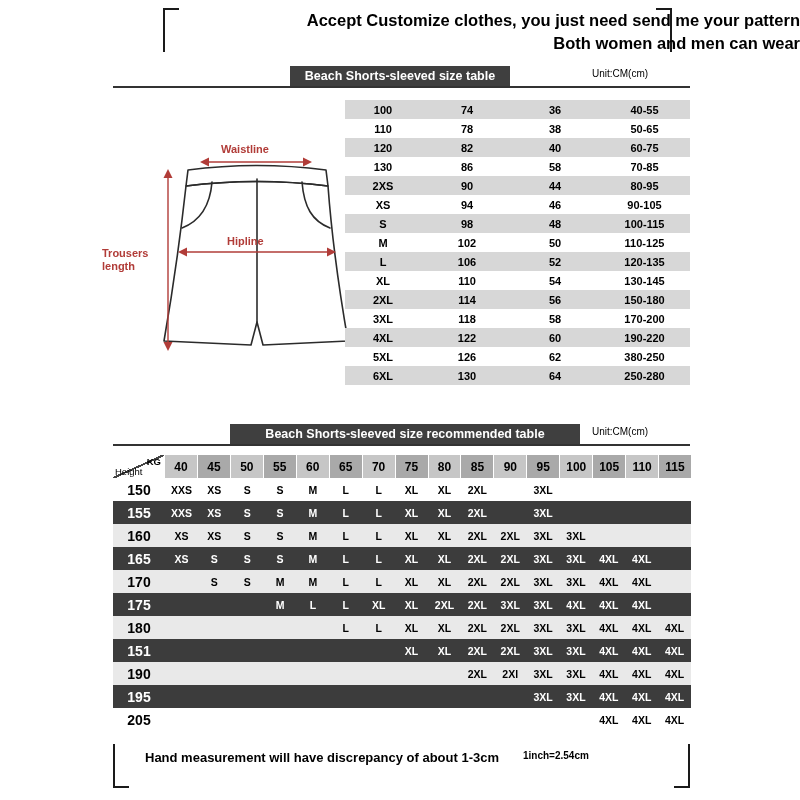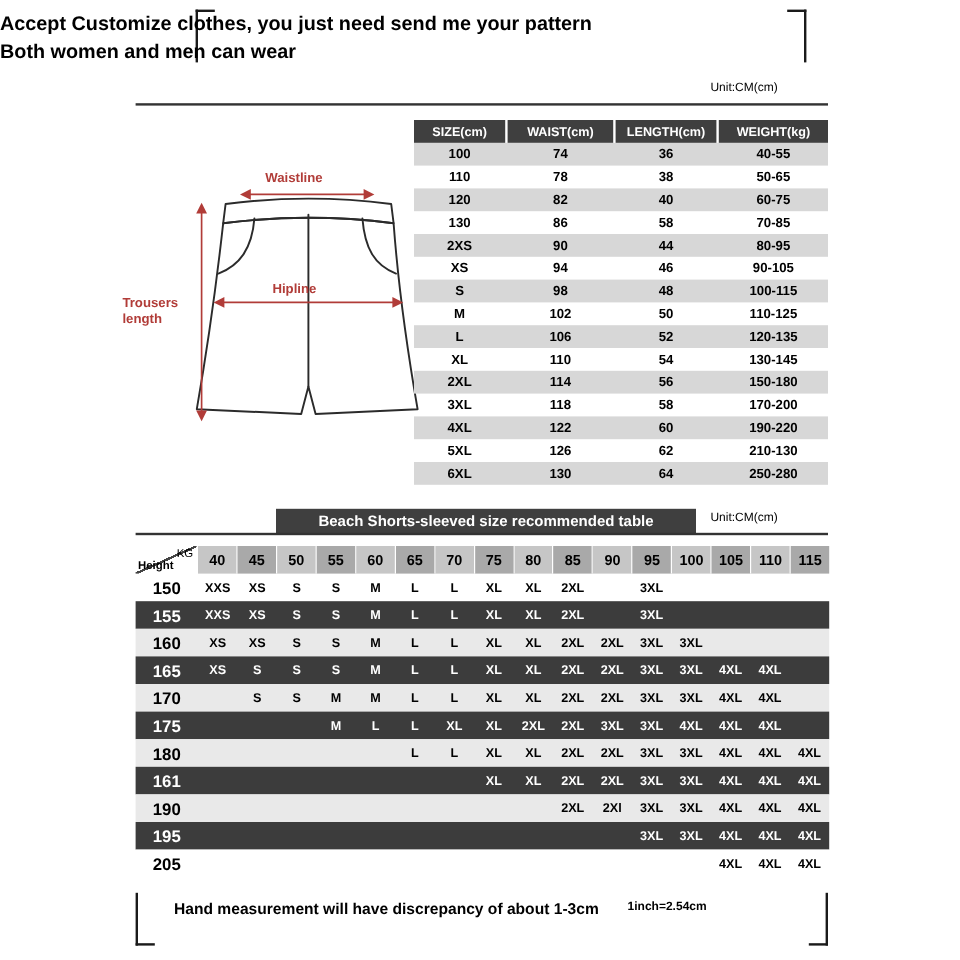--- a/index.html
+++ b/index.html
@@ -8,21 +8,21 @@
   .page{position:relative;width:800px;height:800px;background:#fff;overflow:hidden;
         font-family:"Liberation Sans",sans-serif;color:#000}
 
   
   .mark{position:absolute}
   .mark-tl{left:163px;top:8px;width:16px;height:44px;border-left:2px solid #1a1a1a;border-top:2px solid #1a1a1a}
   .mark-tr{left:656px;top:8px;width:16px;height:44px;border-right:2px solid #1a1a1a;border-top:2px solid #1a1a1a}
   .mark-bl{left:113px;top:744px;width:16px;height:44px;border-left:2px solid #1a1a1a;border-bottom:2px solid #1a1a1a}
   .mark-br{left:674px;top:744px;width:16px;height:44px;border-right:2px solid #1a1a1a;border-bottom:2px solid #1a1a1a}
 
-  .top-header{position:absolute;left:0;top:9px;width:100%;text-align:left;
+  .top-header{position:absolute;left:0;top:9px;width:100%;text-align:right;
               font-weight:bold;font-size:16.5px;line-height:23px}
 
   .title-bar{position:absolute;height:21px;line-height:21px;background:var(--bar,#3f3f3f);
              color:#fff;font-weight:bold;font-size:12.5px;text-align:center}
   #bar1{left:290px;top:66px;width:220px}
   #bar2{left:230px;top:424px;width:350px}
   .unit{position:absolute;font-weight:normal;font-size:10px}
   #unit1{left:592px;top:68px}
   #unit2{left:592px;top:426px}
   .rule{position:absolute;left:113px;width:577px;border-top:2px solid #333}
@@ -54,22 +54,22 @@
   .sz-hcell:nth-child(2),.sz-cell:nth-child(2){width:88px}
   .sz-hcell:nth-child(3),.sz-cell:nth-child(3){width:84px}
   .sz-hcell:nth-child(4),.sz-cell:nth-child(4){width:91px}
   .sz-body .sz-row:nth-child(odd){background:var(--rowgray,#d7d7d7)}
 
   
   .rec-table{position:absolute;left:113px;top:455px;width:578px}
   .rc-head{display:flex;height:23px}
   .rc-corner{width:52px;flex:none;position:relative;border-right:1px solid #fff;
      background:linear-gradient(to bottom right,#fff calc(50% - 1px),#444 calc(50% - 1px),#444 calc(50% + 1px),#fff calc(50% + 1px))}
-  .rc-corner .kg{position:absolute;top:1px;right:3px;font-size:9.5px;font-weight:normal}
-  .rc-corner .ht{position:absolute;bottom:1px;left:2px;font-size:9.5px;font-weight:bold}
+  .rc-corner .kg{position:absolute;top:1px;right:3px;font-size:9.5px;font-weight:bold}
+  .rc-corner .ht{position:absolute;bottom:1px;left:2px;font-size:9.5px;font-weight:normal}
   .rc-hcell{flex:1;display:flex;align-items:center;justify-content:center;
             font-weight:bold;font-size:12px;border-right:1px solid #fff}
   .rc-hcell:last-child{border-right:none}
   .ha{background:var(--hca,#c6c6c6)}
   .hb{background:var(--hcb,#a9a9a9)}
   .rc-row{display:flex;height:23px}
   .rc-height{width:52px;flex:none;display:flex;align-items:center;justify-content:center;
              font-weight:bold;font-size:14px}
   .rc-cell{flex:1;display:flex;align-items:center;justify-content:center;font-weight:bold;font-size:10.5px}
   .rc-body .rc-row:nth-child(odd){background:var(--lightrow,#e9e9e9)}
@@ -87,20 +87,21 @@
   <div class="mark mark-tl"></div>
   <div class="mark mark-tr"></div>
   <div class="mark mark-bl"></div>
   <div class="mark mark-br"></div>
 
   <div class="top-header">
     <div>Accept Customize clothes, you just need send me your pattern</div>
     <div>Both women and men can wear</div>
   </div>
 
+  <div class="title-bar" id="bar1">Beach Shorts-sleeved size table</div>
   <div class="unit" id="unit1">Unit:CM(cm)</div>
   <div class="rule" id="rule1"></div>
 
   <div class="diagram">
     <svg width="265" height="235" viewBox="0 0 265 235">
 
       <path class="shorts-line" d="M88,35 Q157,26 226,35 L228,51 Q157,42 86,51 Z"></path>
 
       <path class="shorts-line" d="M86,51 C80,105 72,160 64,206 L151,210 L157,187 L163,210 L248,206 C240,160 232,105 228,51 Q157,42 86,51 Z"></path>
 
@@ -120,26 +121,20 @@
       <line class="rl" x1="68" y1="38" x2="68" y2="212"></line>
       <polygon class="rp" points="68,34 63.5,43 72.5,43"></polygon>
       <polygon class="rp" points="68,216 63.5,207 72.5,207"></polygon>
     </svg>
     <span class="red-label" id="waistline-label">Waistline</span>
     <span class="red-label" id="hipline-label">Hipline</span>
     <span class="red-label" id="trousers-label">Trousers length</span>
   </div>
 
   <div class="size-table">
-    <div class="sz-head">
-        <div class="sz-hcell">SIZE(cm)</div>
-        <div class="sz-hcell">WAIST(cm)</div>
-        <div class="sz-hcell">LENGTH(cm)</div>
-        <div class="sz-hcell">WEIGHT(kg)</div>
-      </div>
     <div class="sz-body">
         <div class="sz-row">
           <div class="sz-cell">100</div>
           <div class="sz-cell">74</div>
           <div class="sz-cell">36</div>
           <div class="sz-cell">40-55</div>
         </div>
         <div class="sz-row">
           <div class="sz-cell">110</div>
           <div class="sz-cell">78</div>
@@ -209,21 +204,21 @@
         <div class="sz-row">
           <div class="sz-cell">4XL</div>
           <div class="sz-cell">122</div>
           <div class="sz-cell">60</div>
           <div class="sz-cell">190-220</div>
         </div>
         <div class="sz-row">
           <div class="sz-cell">5XL</div>
           <div class="sz-cell">126</div>
           <div class="sz-cell">62</div>
-          <div class="sz-cell">210-130</div>
+          <div class="sz-cell">380-250</div>
         </div>
         <div class="sz-row">
           <div class="sz-cell">6XL</div>
           <div class="sz-cell">130</div>
           <div class="sz-cell">64</div>
           <div class="sz-cell">250-280</div>
         </div>
       </div>
   </div>
 
@@ -383,21 +378,21 @@
           <div class="rc-cell">XL</div>
           <div class="rc-cell">2XL</div>
           <div class="rc-cell">2XL</div>
           <div class="rc-cell">3XL</div>
           <div class="rc-cell">3XL</div>
           <div class="rc-cell">4XL</div>
           <div class="rc-cell">4XL</div>
           <div class="rc-cell">4XL</div>
         </div>
         <div class="rc-row">
-          <div class="rc-height">161</div>
+          <div class="rc-height">151</div>
           <div class="rc-cell"></div>
           <div class="rc-cell"></div>
           <div class="rc-cell"></div>
           <div class="rc-cell"></div>
           <div class="rc-cell"></div>
           <div class="rc-cell"></div>
           <div class="rc-cell"></div>
           <div class="rc-cell">XL</div>
           <div class="rc-cell">XL</div>
           <div class="rc-cell">2XL</div>

